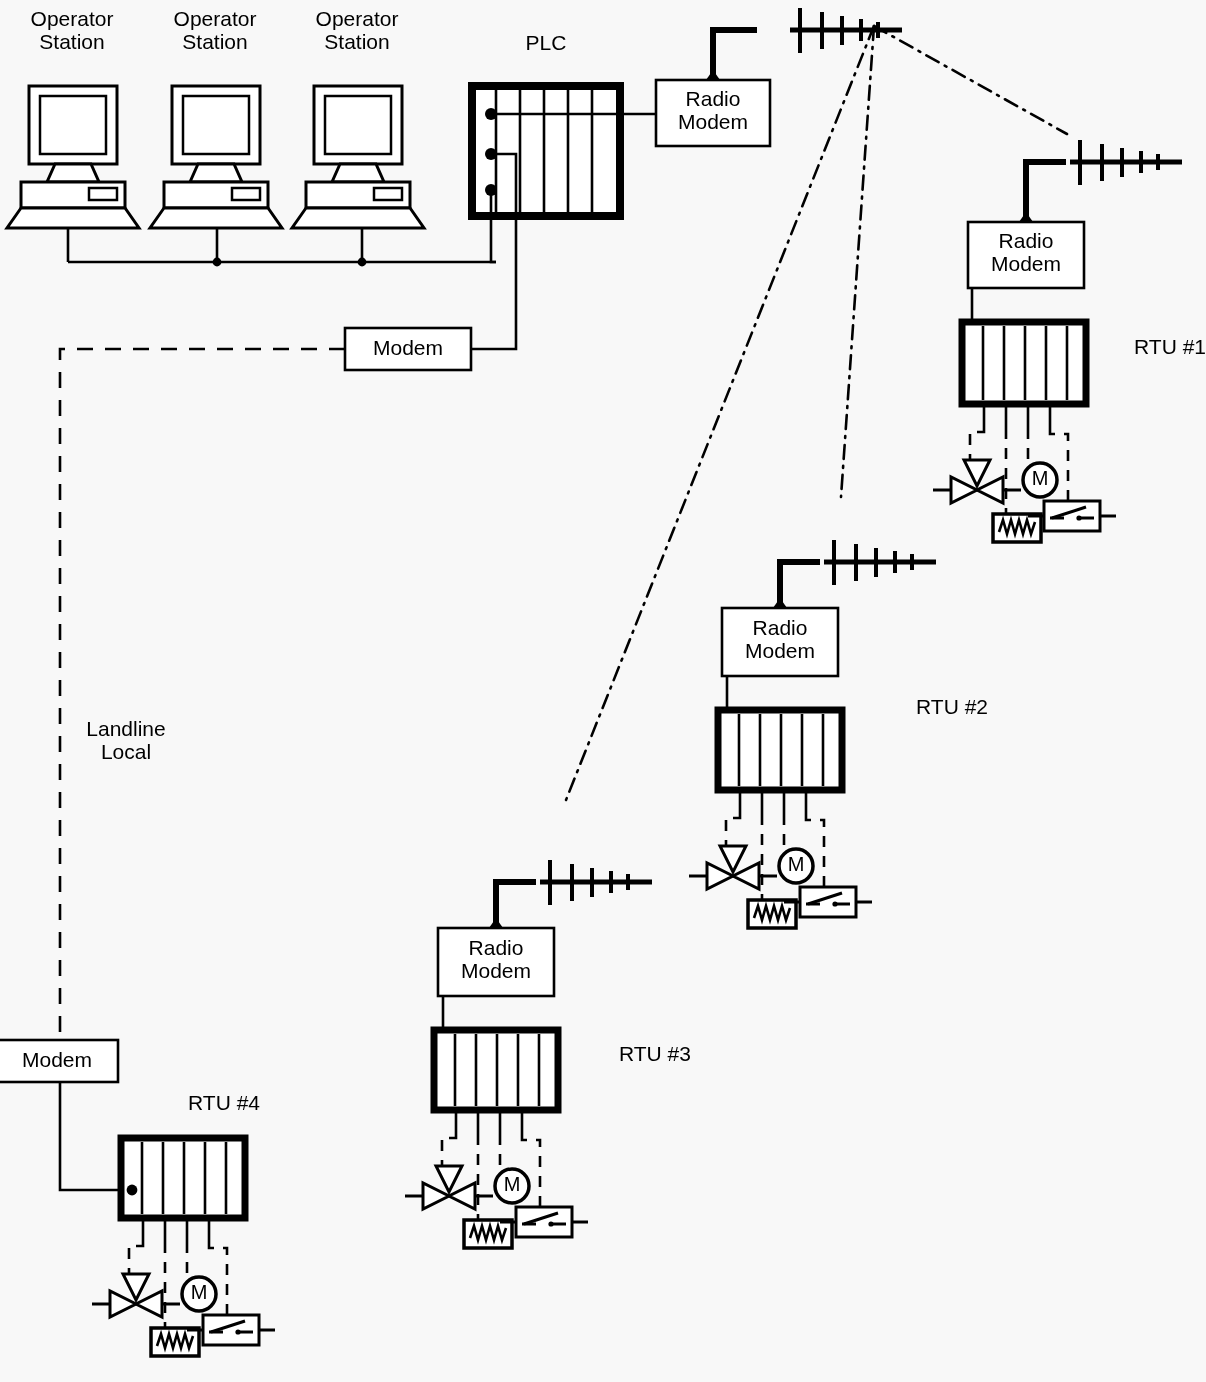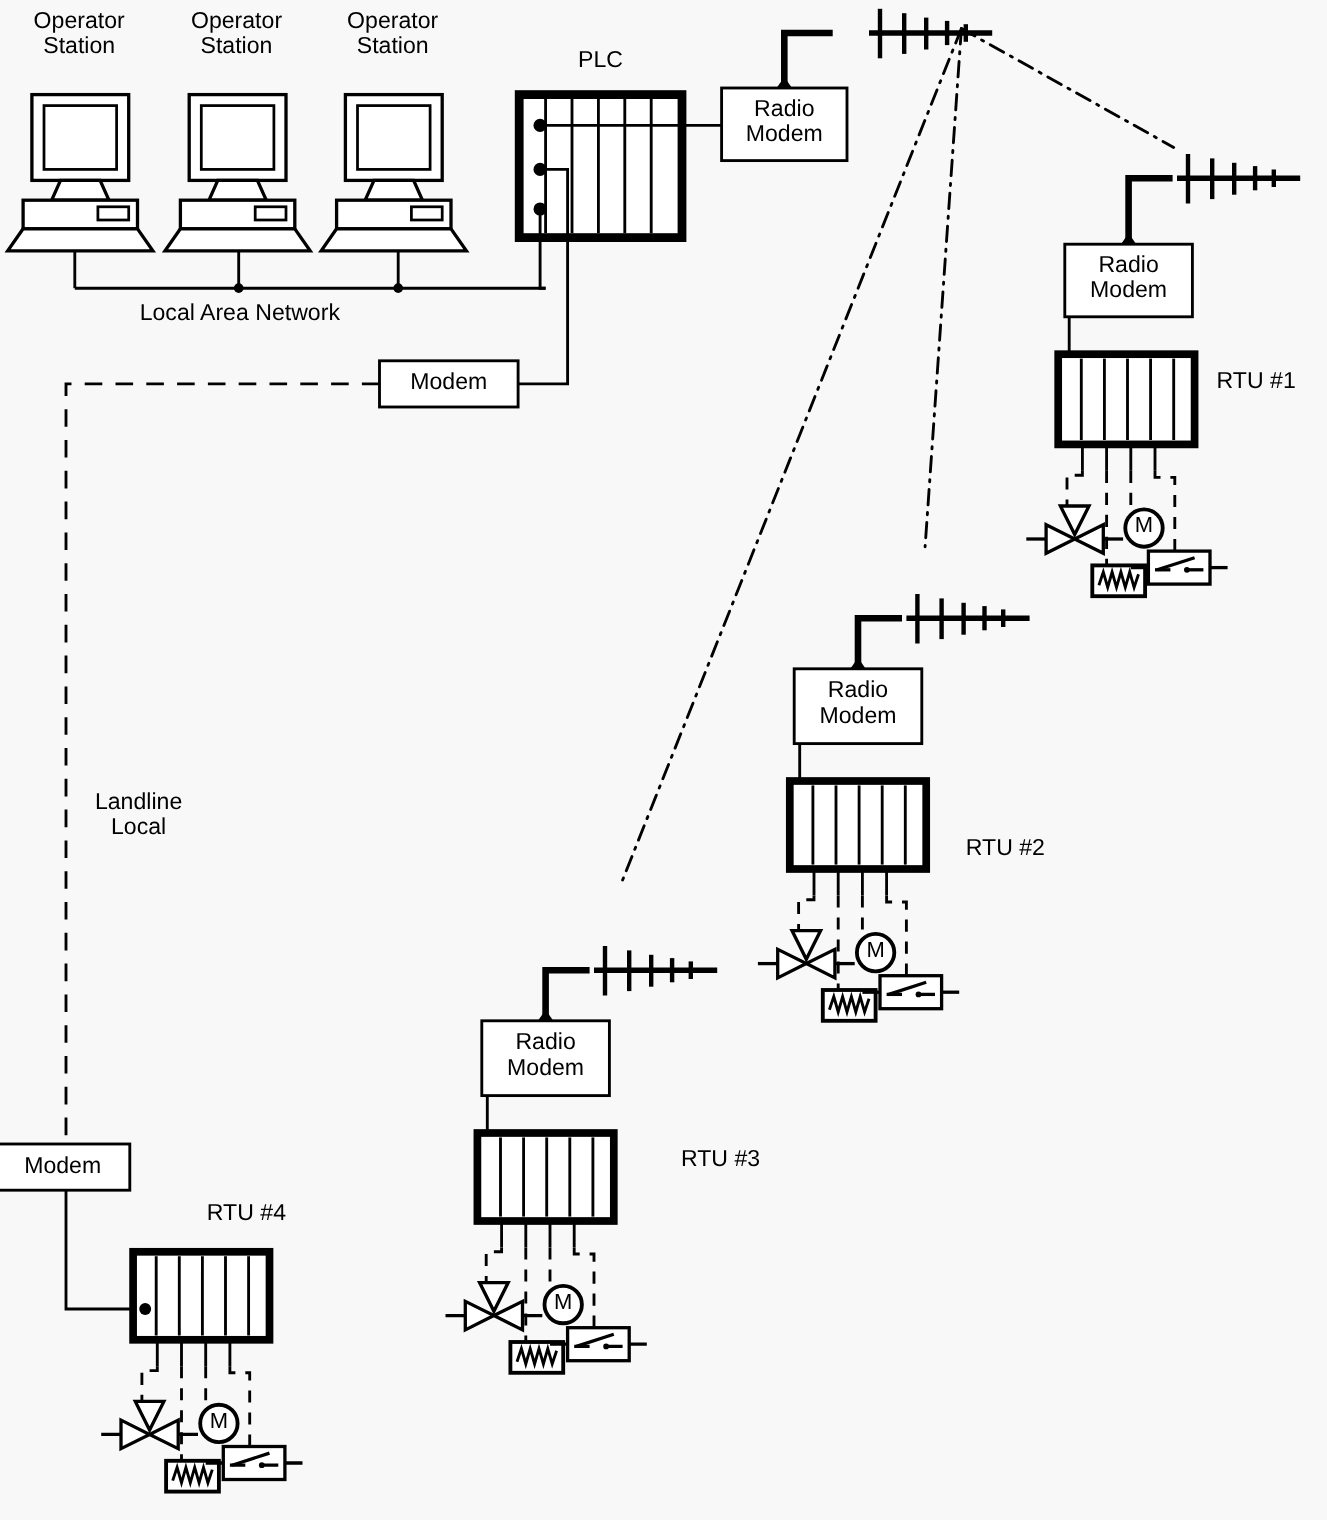--- a/index.html
+++ b/index.html
@@ -340,43 +340,42 @@
 
 <div class="lbl" style="left:5px;top:8px;width:134px;">Operator
 Station</div>
 
 <div class="lbl" style="left:148px;top:8px;width:134px;">Operator
 Station</div>
 
 <div class="lbl" style="left:290px;top:8px;width:134px;">Operator
 Station</div>
 
-<div class="lbl" style="left:60px;top:274px;width:316px;">Local Area Network</div>
-
-<div class="lbl" style="left:496px;top:44px;width:100px;">PLC</div>
+
+<div class="lbl" style="left:496px;top:32px;width:100px;">PLC</div>
 
 <div class="lbl" style="left:656px;top:88px;width:114px;">Radio
 Modem</div>
 
 <div class="lbl" style="left:345px;top:337px;width:126px;">Modem</div>
 
 <div class="lbl" style="left:76px;top:718px;width:100px;">Landline
 Local</div>
 
 <div class="lbl" style="left:-4px;top:1049px;width:122px;">Modem</div>
 
 <div class="lbl" style="left:968px;top:230px;width:116px;">Radio
 Modem</div>
 
-<div class="lbl" style="left:1106px;top:336px;width:100px;text-align:left;">RTU #1</div>
+<div class="lbl" style="left:1106px;top:336px;width:100px;text-align:right;">RTU #1</div>
 
 <div class="lbl" style="left:722px;top:617px;width:116px;">Radio
 Modem</div>
 
-<div class="lbl" style="left:878px;top:760px;width:110px;text-align:left;">RTU #2</div>
+<div class="lbl" style="left:878px;top:696px;width:110px;text-align:right;">RTU #2</div>
 
 <div class="lbl" style="left:438px;top:937px;width:116px;">Radio
 Modem</div>
 
 <div class="lbl" style="left:600px;top:1043px;width:110px;text-align:center;">RTU #3</div>
 
 <div class="lbl" style="left:150px;top:1092px;width:110px;text-align:right;">RTU #4</div>
 
 <div class="lbl small" style="left:1026px;top:468px;width:28px;">M</div>
 <div class="lbl small" style="left:782px;top:854px;width:28px;">M</div>

